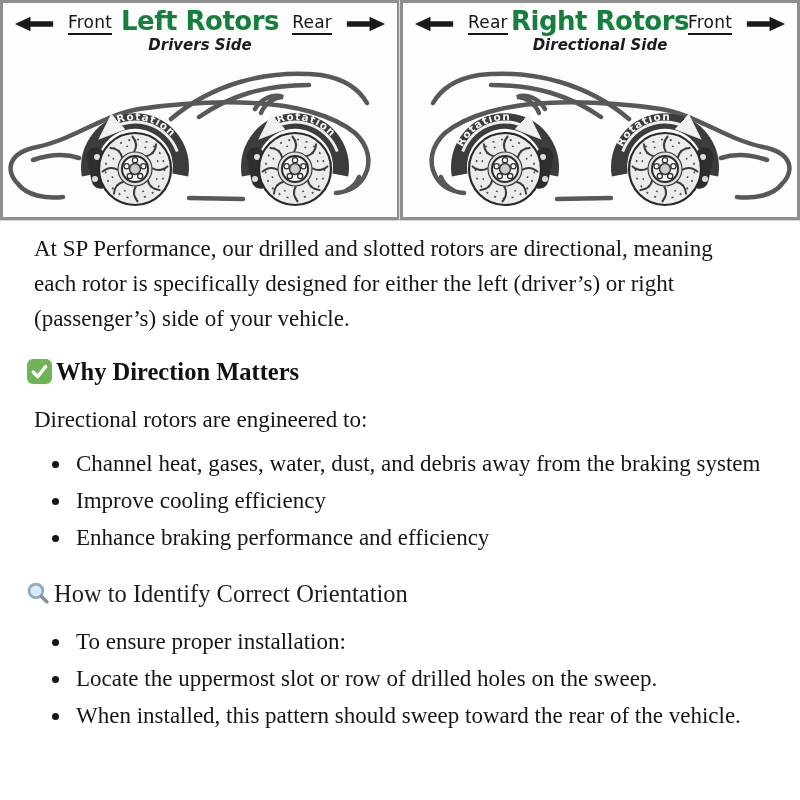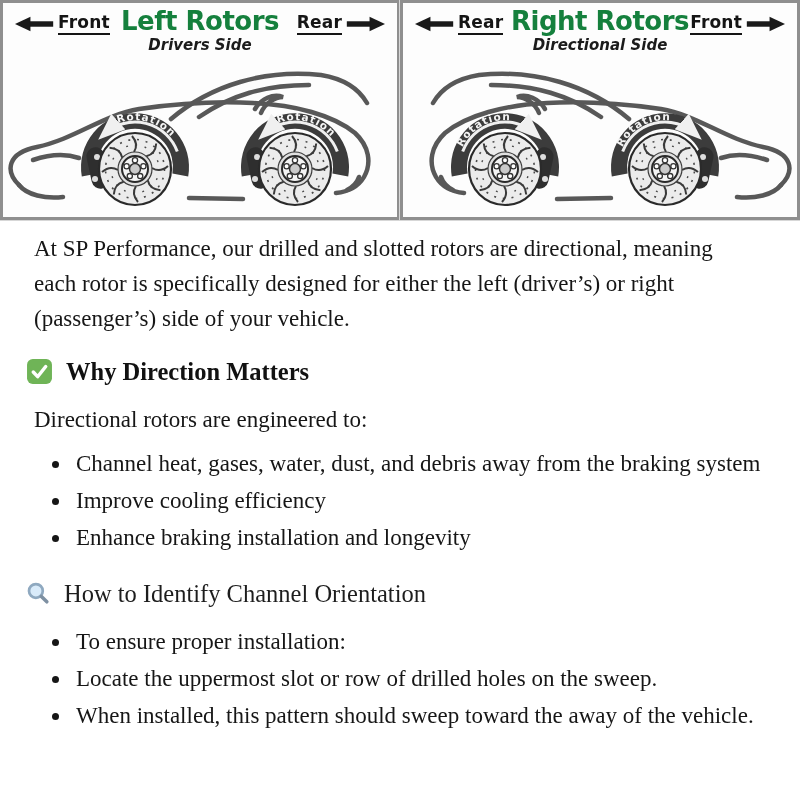--- a/index.html
+++ b/index.html
@@ -4,37 +4,37 @@
 <style>
   html,body{margin:0;padding:0;background:#ffffff;}
   .page{width:800px;height:800px;background:#fff;overflow:hidden;
         font-family:"Liberation Serif", serif;color:#161616;}
 
   
   .diagram{display:flex;width:800px;height:220px;box-sizing:border-box;background:#cfcfcf;}
   .panel{flex:1 1 50%;box-sizing:border-box;border:3px solid #8f8f8f;
          outline:1px solid #d7d7d7;background:#fdfdfd;position:relative;overflow:hidden;}
   .panel-header{position:relative;height:54px;}
-  .dir{position:absolute;top:9px;display:inline-flex;align-items:center;gap:3px;
-       font-family:"DejaVu Sans", sans-serif;font-weight:bold;font-size:17px;color:#151515;}
+  .dir{position:absolute;top:9px;display:inline-flex;align-items:center;gap:13px;
+       font-family:"DejaVu Sans", sans-serif;font-weight:normal;font-size:17px;color:#151515;}
   .dir-left{left:12px;}
   .dir-right{right:12px;}
   .dir .lbl{border-bottom:2.5px solid #151515;padding-bottom:1px;letter-spacing:.2px;}
   .titles{text-align:center;padding-top:5px;}
   .panel-title{font-family:"DejaVu Sans", sans-serif;font-weight:bold;font-size:26px;
                line-height:1.05;color:#15803d;letter-spacing:-.5px;}
   .panel-subtitle{font-family:"DejaVu Sans", sans-serif;font-weight:bold;font-style:italic;
                   font-size:15px;color:#1b1b1b;margin-top:1px;}
   .car-svg{display:block;width:100%;height:160px;}
 
   
   .article{padding:8px 26px 0 26px;}
   .article p{font-size:23px;line-height:1.52;margin:8px;max-width:716px;}
   .intro{margin-top:4px !important;}
-  .sec-heading{display:flex;align-items:center;gap:13px;font-size:24.5px;
+  .sec-heading{display:flex;align-items:center;gap:3px;font-size:24.5px;
                margin:21px 0 17px 0;color:#111;}
   .sec-heading .txt-bold{font-weight:bold;}
   .sec-heading .txt-reg{font-weight:normal;color:#1d1d1d;}
   .emoji-icon{flex:0 0 auto;display:inline-flex;}
   ul.blist{margin:9px 0 24px 0;padding-left:46px;max-width:700px;}
   ul.blist li{font-size:23px;line-height:1.52;margin:0 0 2px 0;padding-left:4px;}
   .lead{margin-bottom:4px !important;}
 </style>
 </head>
 <body>
@@ -223,32 +223,32 @@
         </svg>
       </span>
       <span class="txt-bold">Why Direction Matters</span>
     </div>
 
     <p class="lead">Directional rotors are engineered to:</p>
 
     <ul class="blist">
       <li>Channel heat, gases, water, dust, and debris away from the braking system</li>
       <li>Improve cooling efficiency</li>
-      <li>Enhance braking installation and longevity</li>
+      <li>Enhance braking performance and efficiency</li>
     </ul>
 
     <div class="sec-heading">
       <span class="emoji-icon">
         <svg width="25" height="25" viewBox="0 0 24 24">
           <circle cx="9.5" cy="9.5" r="6.6" fill="#d9ebfa" stroke="#8fa9c0" stroke-width="2.6"></circle>
           <line x1="14.8" y1="14.8" x2="20" y2="20" stroke="#7e90a2" stroke-width="3.4" stroke-linecap="round"></line>
         </svg>
       </span>
-      <span class="txt-reg">How to Identify Channel Orientation</span>
+      <span class="txt-reg">How to Identify Correct Orientation</span>
     </div>
 
     <ul class="blist">
       <li>To ensure proper installation:</li>
       <li>Locate the uppermost slot or row of drilled holes on the sweep.</li>
-      <li>When installed, this pattern should sweep toward the away of the vehicle.</li>
+      <li>When installed, this pattern should sweep toward the rear of the vehicle.</li>
     </ul>
   </div>
 </div>
 
 </body></html>

